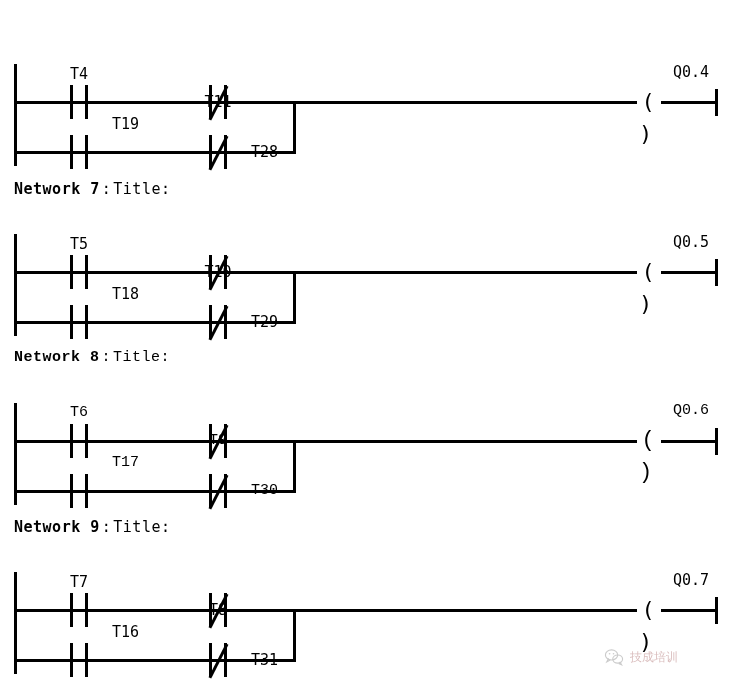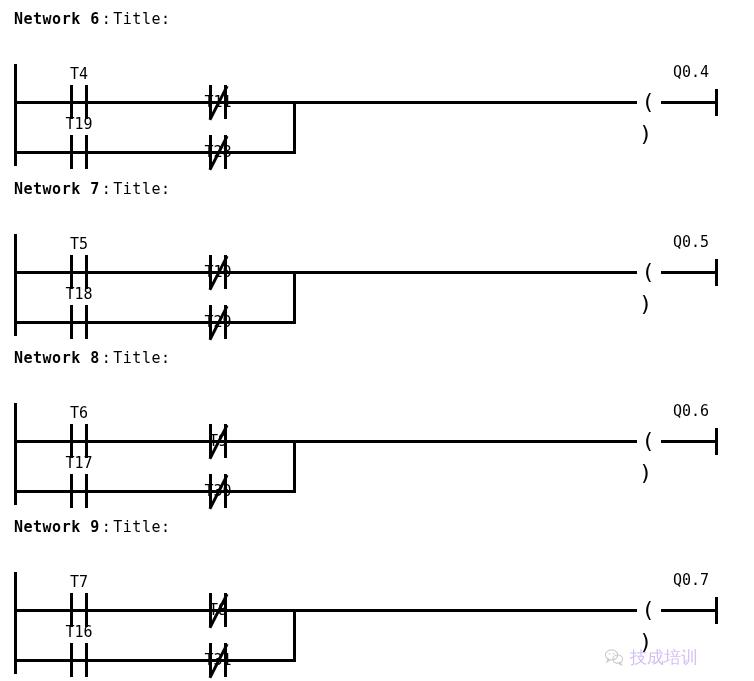--- a/index.html
+++ b/index.html
@@ -148,21 +148,21 @@
 
   
   .col-a { left: 64px; }
   .col-b { left: 203px; }
   .row-1 { top: 29px; }
   .row-2 { top: 79px; }
 
   .lbl-col-a { left: 19px; }
   .lbl-col-b { left: 158px; margin-top: 28px; }
   .lbl-row-1 { top: 10px; }
-  .lbl-row-2 { top: 60px; }
+  .lbl-row-2 { top: 60px; text-align: right; }
 
   
   .coil {
     position: absolute;
     left: 633px;
     top: 30px;
     width: 32px;
     height: 32px;
     font-size: 22px;
     line-height: 32px;
@@ -202,32 +202,31 @@
     gap: 6px;
     opacity: 0.30;
   }
   .watermark .wm-icon {
     width: 20px;
     height: 18px;
     flex: 0 0 auto;
   }
   .watermark .wm-text {
     font-family: "DejaVu Sans", "Liberation Sans", sans-serif;
-    font-size: 17px;
+    font-size: 12px;
     line-height: 20px;
-    color: #6d28d9;
+    color: #7f1d1d;
     white-space: nowrap;
   }
 </style>
 </head>
 <body>
 
 <div id="sheet">
     <div class="network" style="top: 0px;">
-      <div class="net-header"><span class="net-name">Network 6</span><span class="net-sep">:</span><span class="net-title">Title:</span></div>
       <div class="ladder">
         <div class="rail-left"></div>
         <div class="rung rung-1"></div>
         <div class="rung rung-2"></div>
         <div class="rung rung-out"></div>
         <div class="branch-join"></div>
         <div class="rail-right"></div>
         <div class="contact col-a row-1">
           <div class="bar bar-l"></div>
           <div class="bar bar-r"></div>
@@ -292,21 +291,21 @@
           <div class="slash">
             <i></i>
           </div>
         </div>
         <div class="contact-label lbl-col-b lbl-row-2">T29</div>
         <div class="coil-cover"></div>
         <div class="coil">( )</div>
         <div class="coil-label">Q0.5</div>
       </div>
     </div>
-    <div class="network" style="top: 339px;">
+    <div class="network" style="top: 339px; font-family: Liberation Mono, monospace;">
       <div class="net-header"><span class="net-name">Network 8</span><span class="net-sep">:</span><span class="net-title">Title:</span></div>
       <div class="ladder">
         <div class="rail-left"></div>
         <div class="rung rung-1"></div>
         <div class="rung rung-2"></div>
         <div class="rung rung-out"></div>
         <div class="branch-join"></div>
         <div class="rail-right"></div>
         <div class="contact col-a row-1">
           <div class="bar bar-l"></div>

